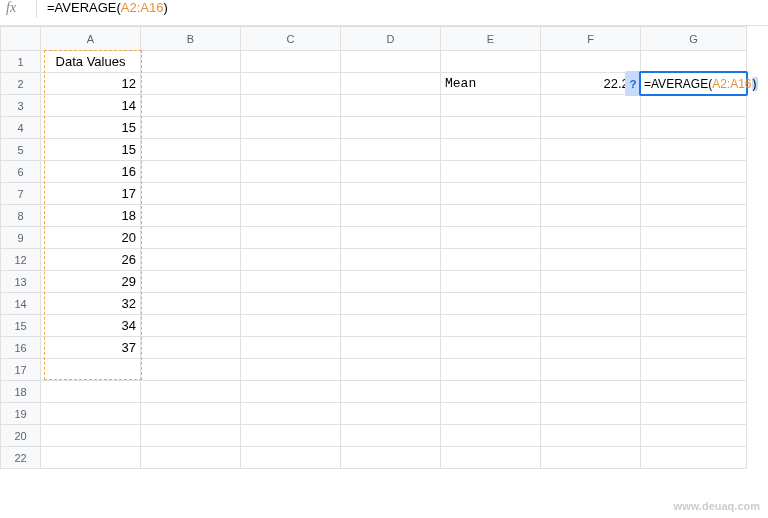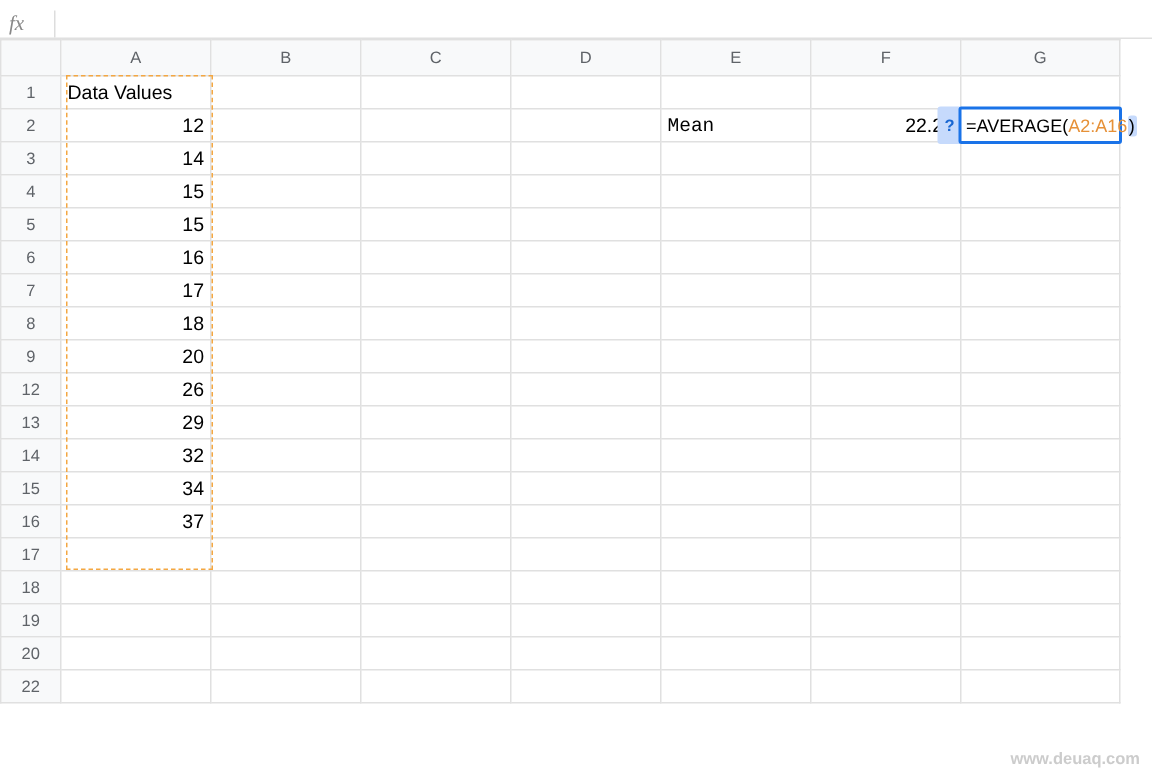--- a/index.html
+++ b/index.html
@@ -11,21 +11,21 @@
     background: #fff;
     color: #000;
     width: 768px;
     height: 518px;
     overflow: hidden;
     position: relative;
   }
   .formula-bar {
     height: 26px;
     display: flex;
-    align-items: flex-end;
+    align-items: flex-start;
     border-bottom: 1px solid #e0e0e0;
     padding-left: 6px;
     font-size: 13px;
   }
   .fx-label {
     color: #888;
     font-style: italic;
     font-family: serif;
     font-size: 14px;
     margin-right: 10px;
@@ -75,21 +75,21 @@
   .col-corner { width: 40px; }
   .col-A { width: 100px; }
   .col-B { width: 100px; }
   .col-C { width: 100px; }
   .col-D { width: 100px; }
   .col-E { width: 100px; }
   .col-F { width: 100px; }
   .col-G { width: 106px; }
   .header-bold {
     font-weight: bold;
-    text-align: left;
+    text-align: center;
   }
   .num-right {
     text-align: right;
   }
   .txt-left {
     text-align: left;
     font-family: Liberation Mono, monospace;
   }
   .data-dashed {
     position: relative;
@@ -158,20 +158,23 @@
     font-family: Arial, sans-serif;
     font-weight: bold;
   }
 </style>
 </head>
 <body>
 
 <div class="formula-bar">
   <span class="fx-label">fx</span>
   <span class="fb-divider"></span>
+  <span class="formula-text">
+    <span>=AVERAGE(</span><span class="range-ref">A2:A16</span><span class="paren-end">)</span>
+  </span>
 </div>
 
 <table class="grid">
   <thead>
     <tr>
       <th class="col-corner"></th>
       <th class="col-A">A</th>
       <th class="col-B">B</th>
       <th class="col-C">C</th>
       <th class="col-D">D</th>

